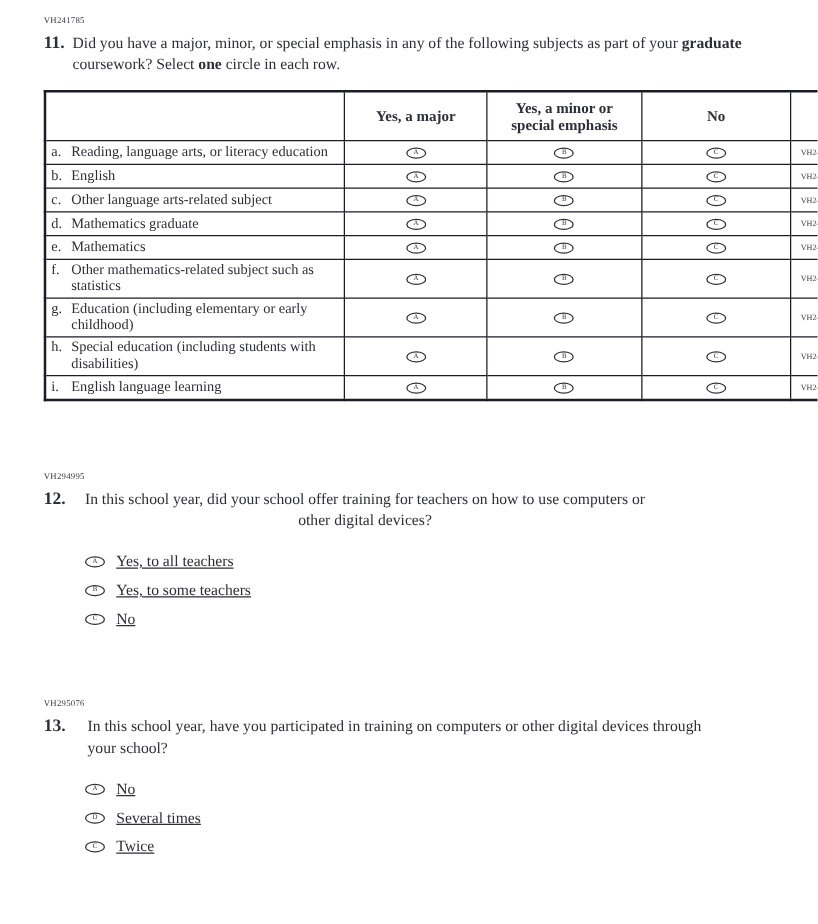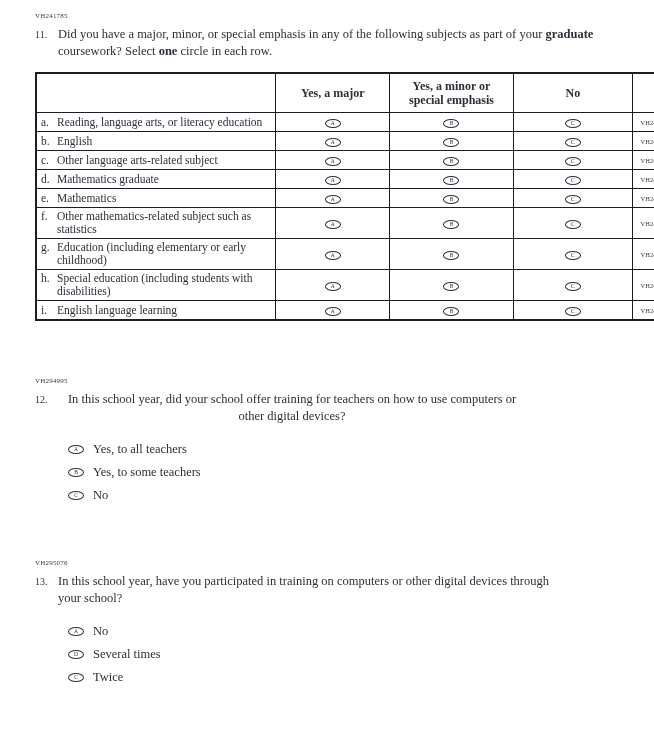--- a/index.html
+++ b/index.html
@@ -12,24 +12,24 @@
   .page { padding:12px 12px 0 35px; }
 
   .vcode {
     font-size:7px; letter-spacing:0.2px; text-align:left; color:#3a3a44;
     line-height:9px;
   }
   .vcode.gap-table { margin-top:56px; }
   .vcode.gap-q13 { margin-top:52px; }
 
   .q { display:flex; margin-top:5px; }
-  .qnum { font-weight:normal; flex:0 0 23px; font-size:10px; line-height:17px; }
+  .qnum { font-weight:bold; flex:0 0 23px; font-size:14px; line-height:17px; }
   .qtext { font-size:12.5px; line-height:17px; }
   .q12 .qtext { max-width:468px;text-align:center; }
-  .q13 .qtext { max-width:505px; }
+  .q13 .qtext { max-width:505px;margin-left:12px; }
   .b { font-weight:bold; }
 
   table.q11-table {
     border-collapse:collapse; margin-top:12px; width:644px;
     border:2px solid #1c1c24;
   }
   table.q11-table th, table.q11-table td { border:1px solid #1c1c24; }
   th.colhead {
     font-weight:bold; font-size:12px; line-height:14px;
     text-align:center; vertical-align:middle; padding:5px 4px;
@@ -46,21 +46,21 @@
   .oval {
     display:inline-flex; align-items:center; justify-content:center;
     width:16px; height:9px; border:1px solid #2e2e38; border-radius:50%;
     background:#fff; vertical-align:middle;
   }
   .oval .ol { font-size:5.5px; line-height:1; color:#2e2e38; }
 
   .opts { margin-top:13px; margin-left:33px; }
   .optrow { display:flex; align-items:center; height:23px; }
   .optrow .oval { margin-right:9px; flex:0 0 16px; }
-  .optlab { font-size:12.5px; }
+  .optlab { font-size:12.5px;text-decoration:underline; }
 </style>
 </head>
 <body>
 
 <div class="page">
 
   <div class="vcode">VH241785</div>
 
   <div class="q q11">
     <span class="qnum">11.</span>

